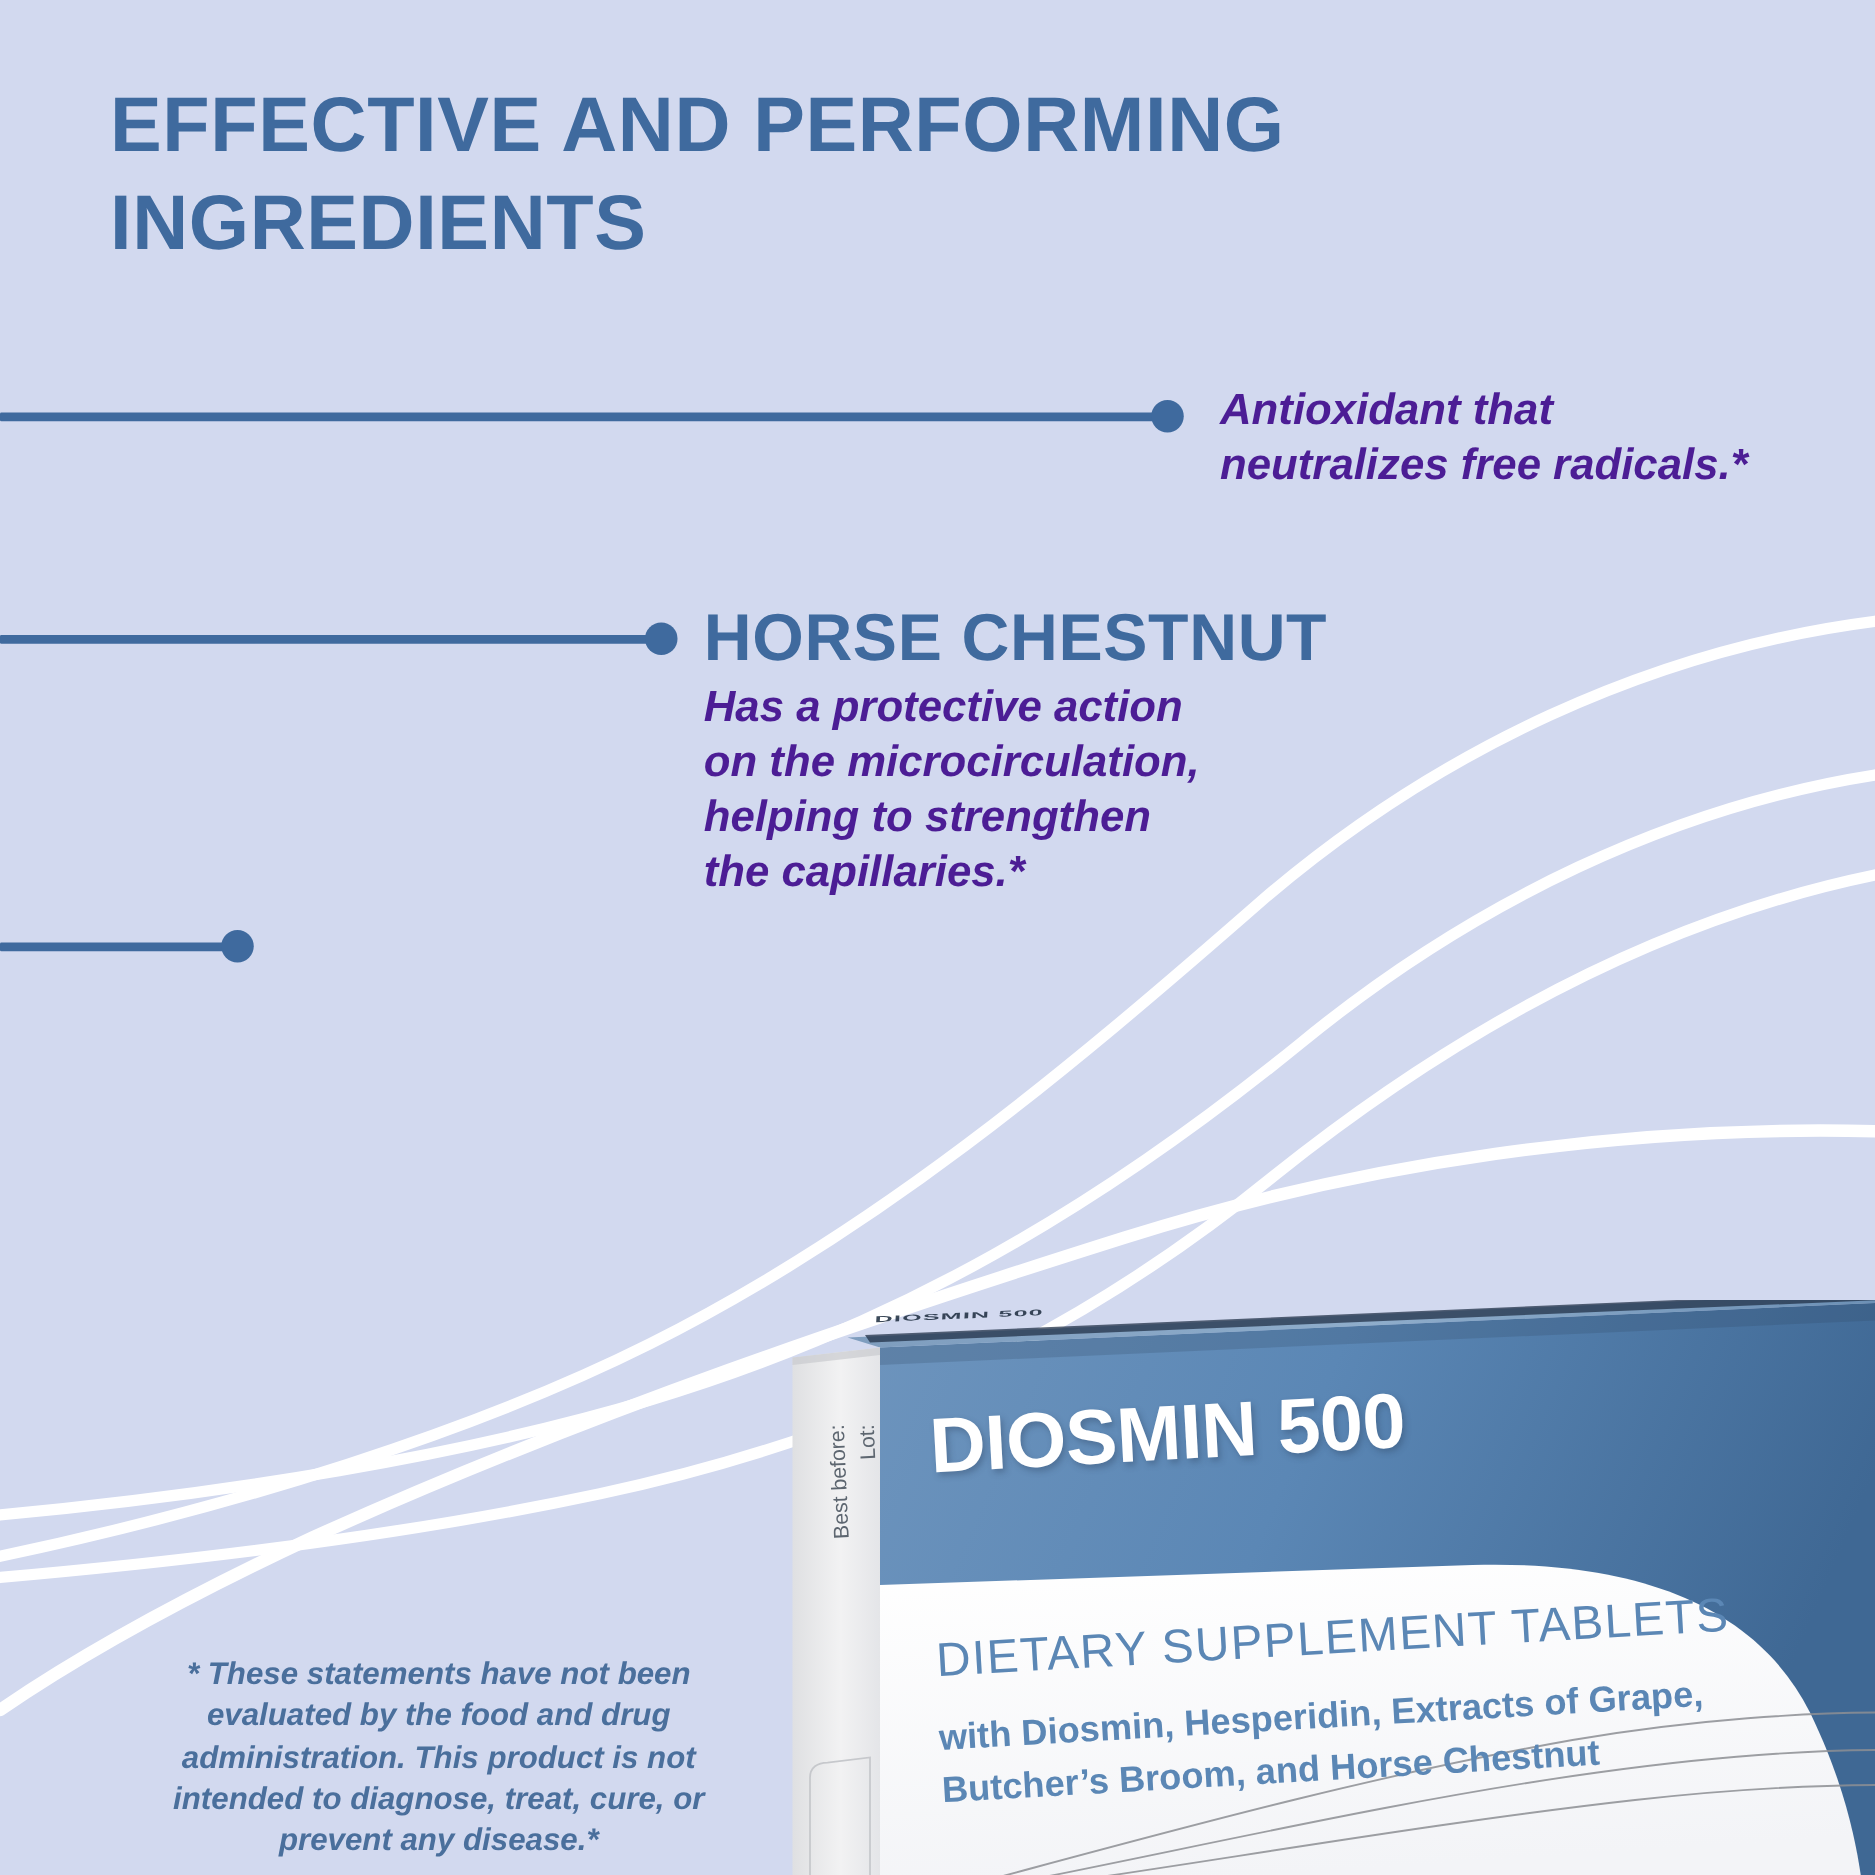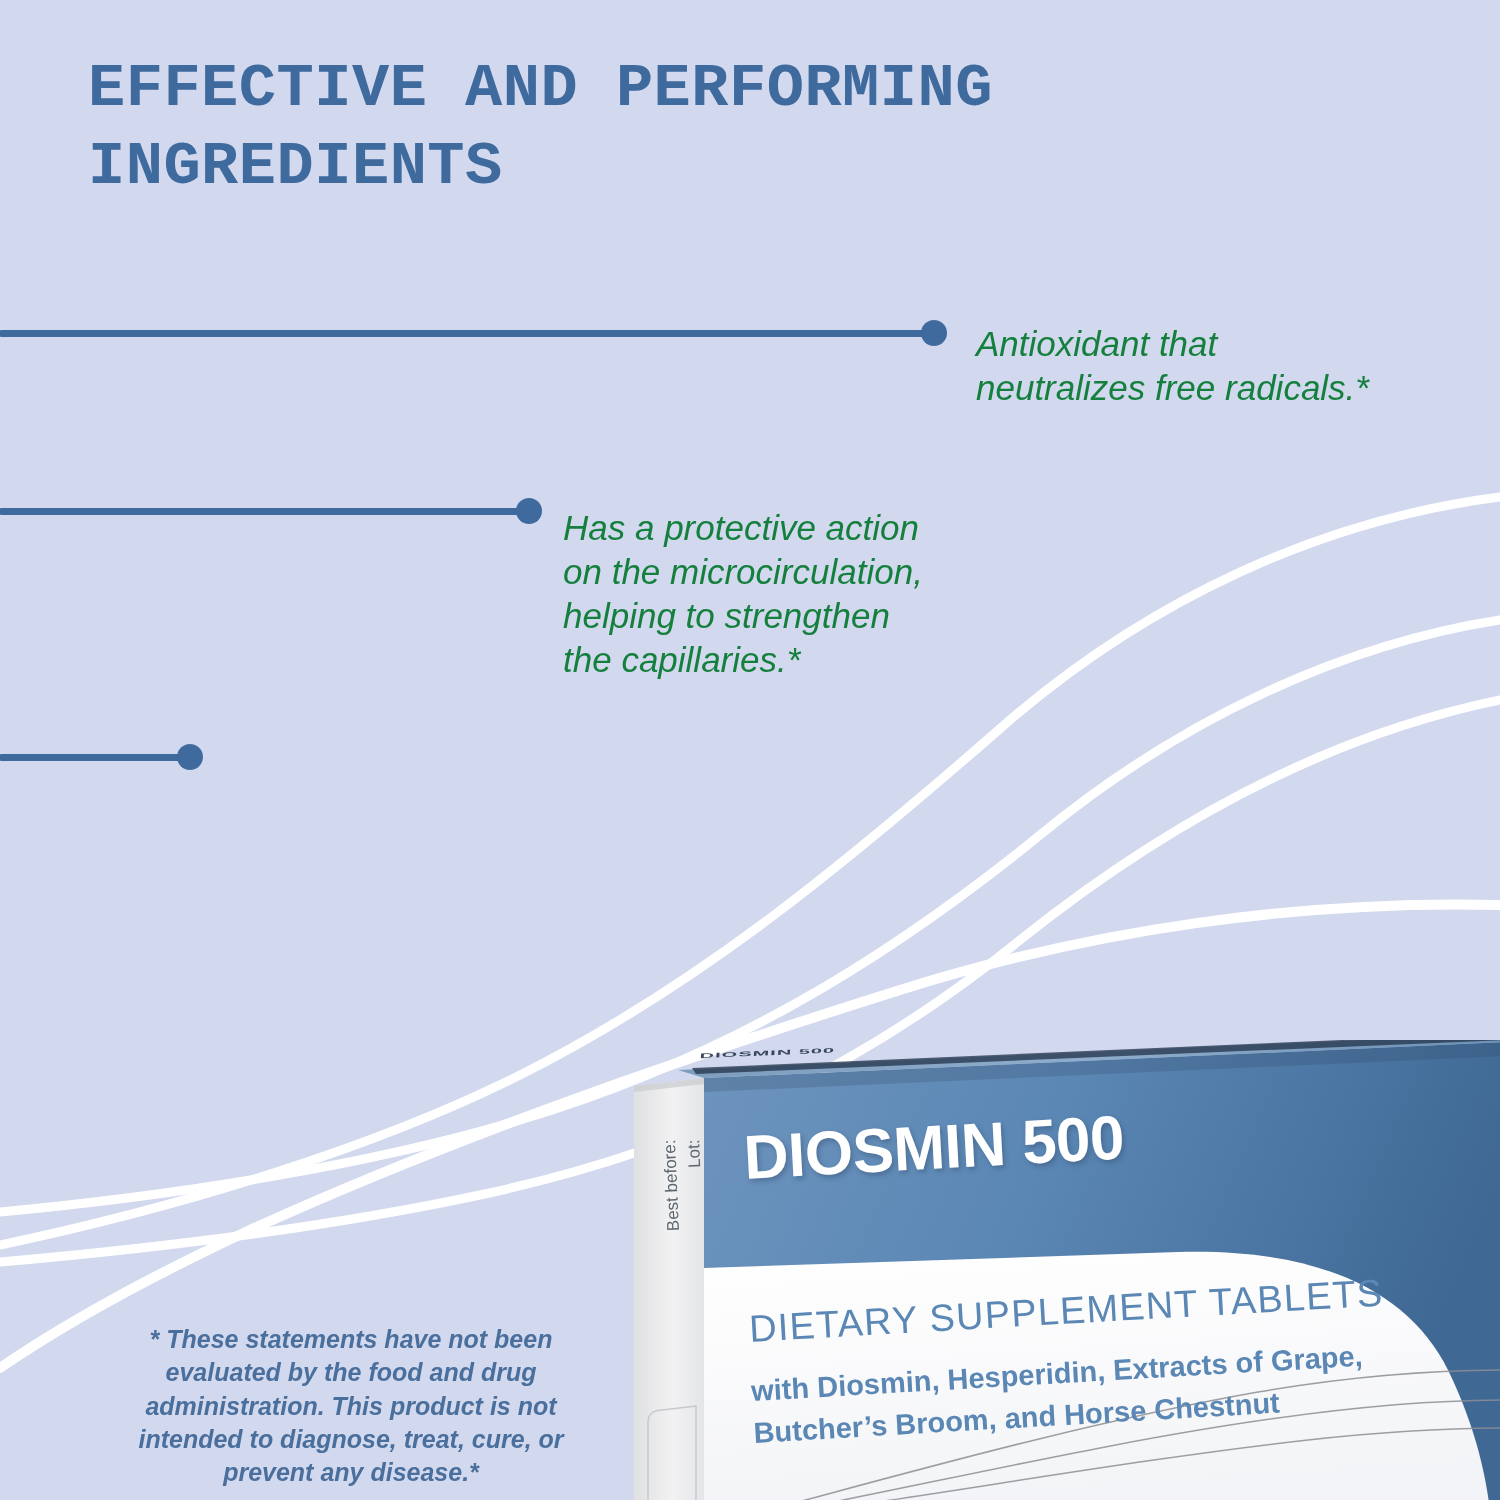--- a/index.html
+++ b/index.html
@@ -27,29 +27,28 @@
     left: 0; top: 0;
     width: 1500px;
     height: 1500px;
     pointer-events: none;
   }
 
   
   #headline {
     position: absolute;
     left: 88px;
-    top: 50px;
+    top: 62px;
     width: 1180px;
     font-size: 62px;
     line-height: 1.26;
     letter-spacing: 0.5px;
     font-weight: bold;
     color: #3f6a9e;
     text-transform: uppercase;
-    font-family: Liberation Mono, monospace;
   }
 
   
   .connector {
     position: absolute;
     height: 7px;
     background: #3f6a9e;
     border-radius: 1px;
   }
   .connector-dot {
@@ -66,26 +65,26 @@
   }
   .ingredient-name {
     font-size: 53px;
     font-weight: bold;
     line-height: 1.02;
     letter-spacing: 0.5px;
     color: #3f6a9e;
     white-space: nowrap;
   }
   .ingredient-desc {
-    margin-top: 22px;
+    margin-top: 6px;
     font-size: 35px;
     line-height: 1.26;
     font-style: italic;
-    font-weight: normal;
-    color: #15803d;
+    font-weight: bold;
+    color: #4c1d95;
     white-space: pre-line;
   }
 
   
   #disclaimer {
     position: absolute;
     left: 96px;
     top: 1286px;
     width: 510px;
     text-align: center;
@@ -203,20 +202,21 @@
 
   <div class="connector" style="left:0px; top:754px; width:186px;"></div>
   <div class="connector-dot" style="left:177px; top:744px;"></div>
 
   <div class="ingredient" style="left:976px; top:300px;">
     <div class="ingredient-desc">Antioxidant that
 neutralizes free radicals.*</div>
   </div>
 
   <div class="ingredient" style="left:563px; top:484px;">
+    <div class="ingredient-name">HORSE CHESTNUT</div>
     <div class="ingredient-desc">Has a protective action
 on the microcirculation,
 helping to strengthen
 the capillaries.*</div>
   </div>
 
 
   <div id="disclaimer">* These statements have not been
 evaluated by the food and drug
 administration. This product is not

